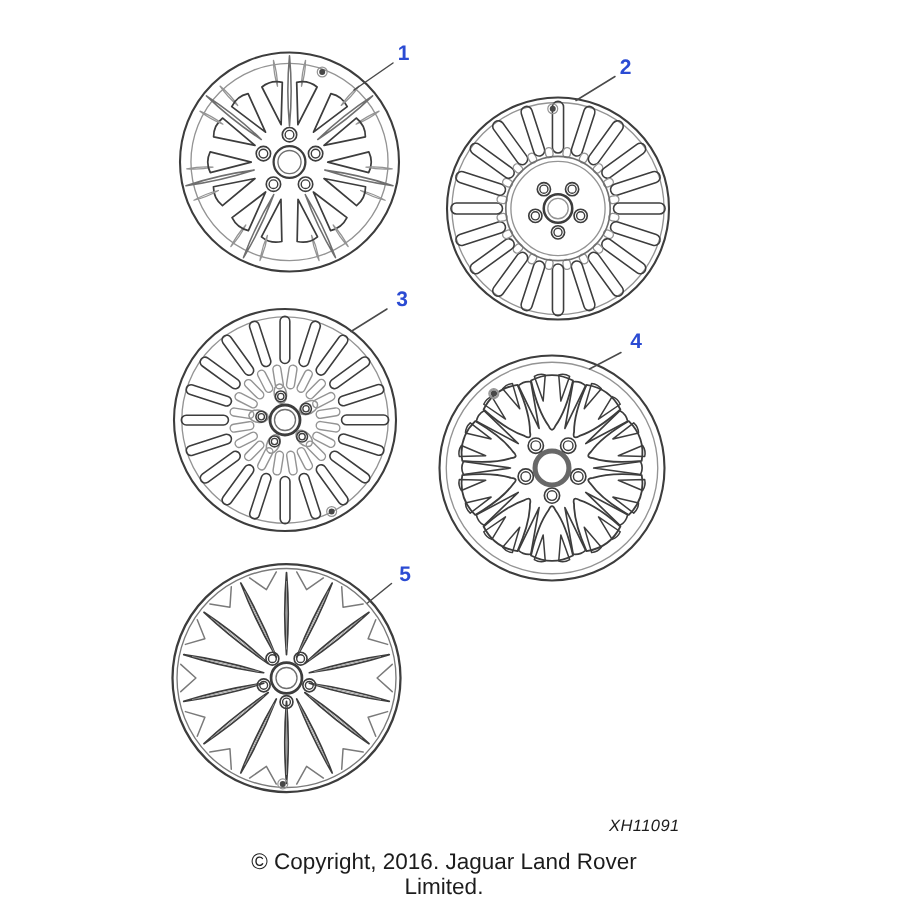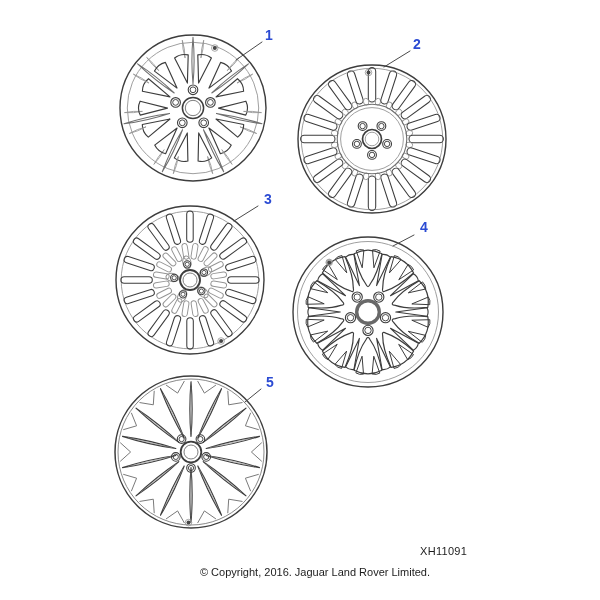--- a/index.html
+++ b/index.html
@@ -1,23 +1,23 @@
 <!DOCTYPE html>
 <html><head>
 <meta charset="utf-8">
 <style>
   html,body{margin:0;padding:0;background:#ffffff;}
   .canvas{position:relative;width:600px;height:600px;background:#ffffff;overflow:hidden;
           font-family:"Liberation Sans",sans-serif;}
   #diagram-svg{position:absolute;left:0;top:0;}
   .callout{position:absolute;width:16px;height:16px;text-align:center;
            font-size:14px;font-weight:bold;line-height:16px;z-index:2;cursor:pointer;}
-  .code{position:absolute;left:420px;top:545px;font-size:11px;color:#1c1c1c;letter-spacing:0.3px;}
-  .copyright{position:absolute;left:130px;top:566px;width:300px;text-align:right;
-             font-size:11px;color:#1c1c1c;}
+  .code{position:absolute;left:406px;top:545px;font-size:11px;color:#1c1c1c;letter-spacing:0.3px;font-style:italic;}
+  .copyright{position:absolute;left:146px;top:566px;width:300px;text-align:center;
+             font-size:15px;color:#1c1c1c;}
 </style>
 </head>
 <body>
 
 <div class="canvas">
 
   <svg id="diagram-svg" width="600" height="600" viewBox="0 0 600 600">
     <g id="wg0">
         <circle cx="193" cy="108" r="73" fill="none" stroke="#3d3d3d" stroke-width="1.4"></circle>
         <circle cx="193" cy="108" r="65.7" fill="none" stroke="#949494" stroke-width="0.9"></circle>

